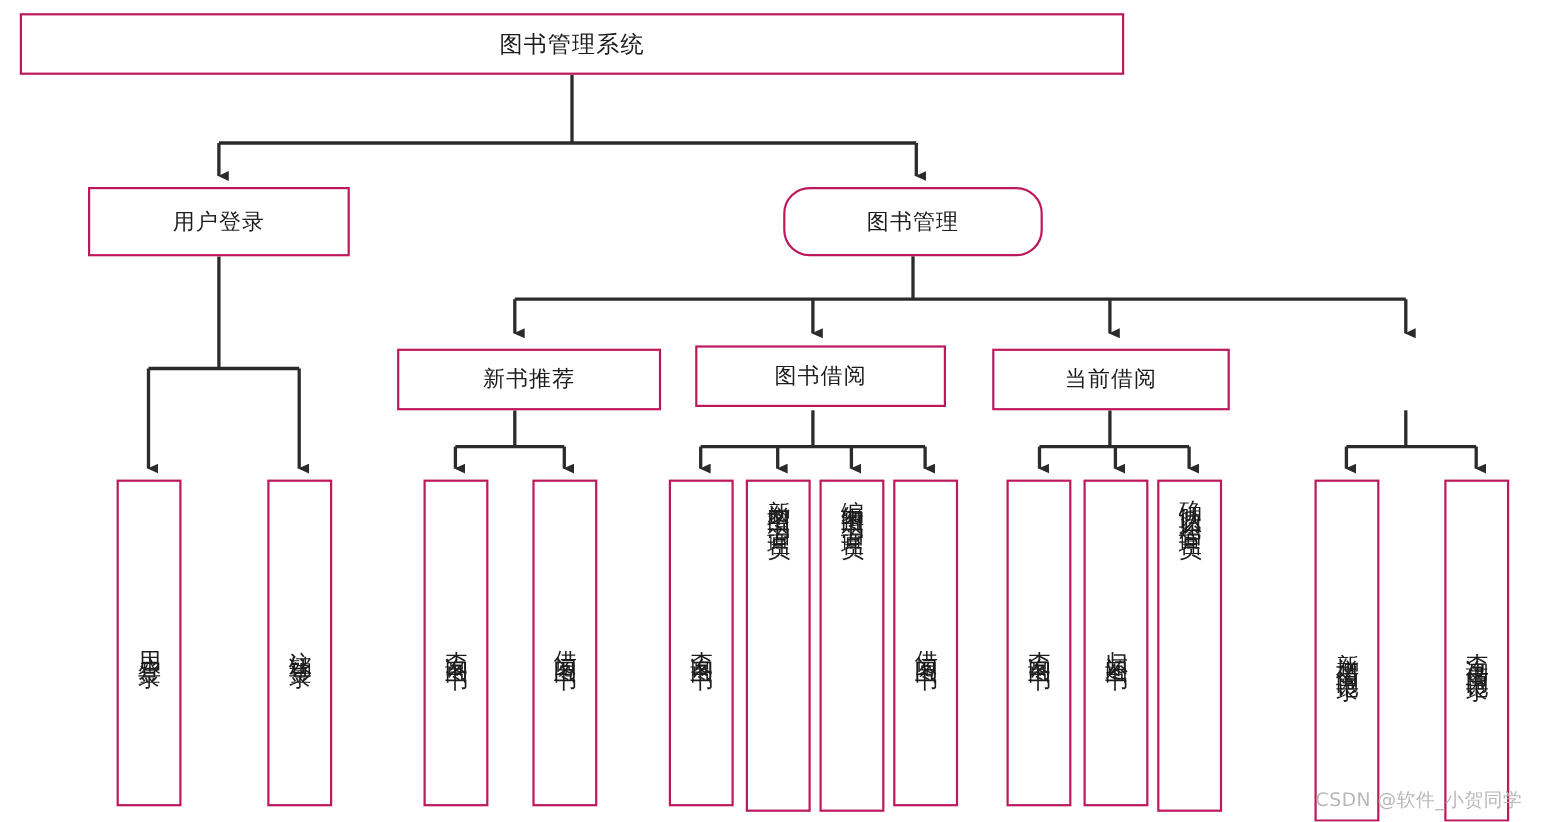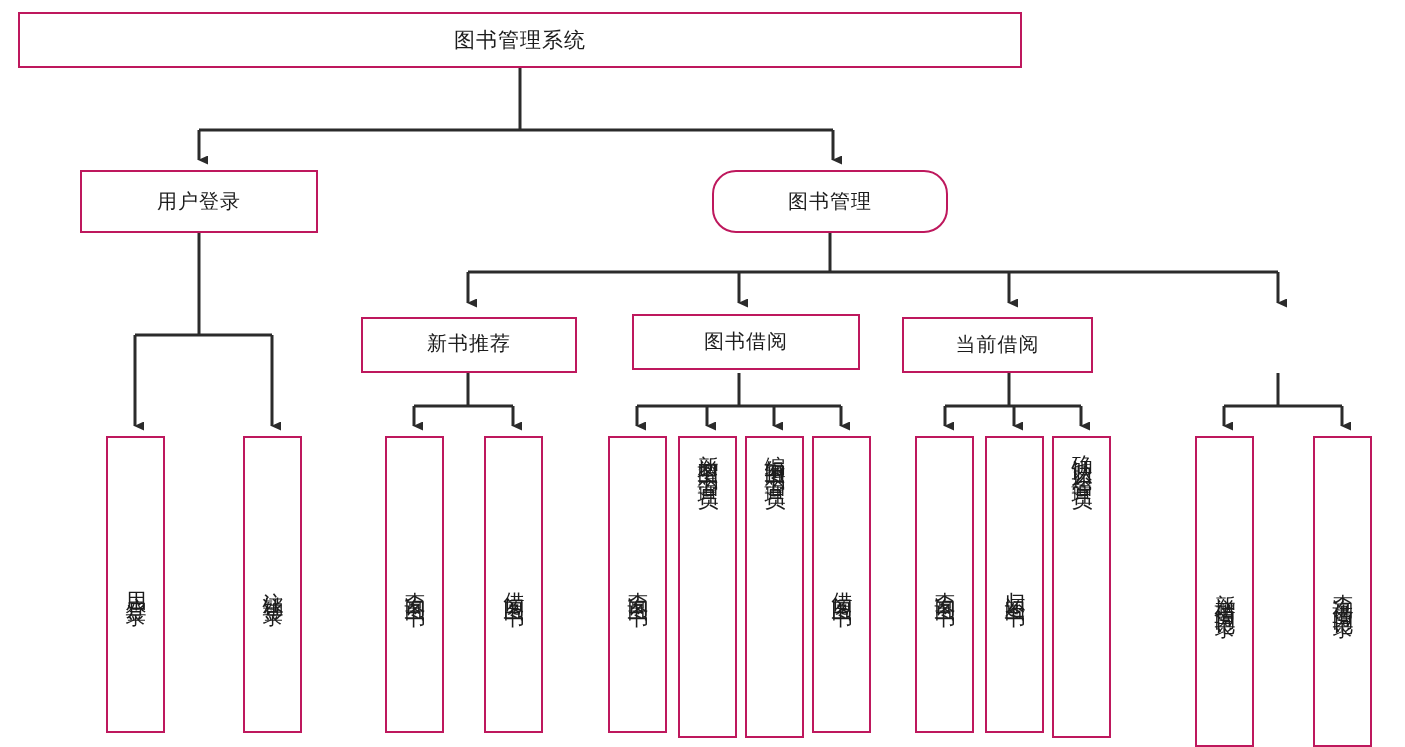--- a/index.html
+++ b/index.html
@@ -137,27 +137,27 @@
     <span class="label">图书管理系统</span>
   </div>
 
   <div class="node horiz" style="left:80px; top:170px; width:238px; height:63px;">
     <span class="label">用户登录</span>
   </div>
   <div class="node horiz" style="left:712px; top:170px; width:236px; height:63px;border-radius:24px;">
     <span class="label">图书管理</span>
   </div>
 
-  <div class="node horiz" style="left:361px; top:317px; width:216px; height:56px;font-family:Liberation Mono, monospace;">
+  <div class="node horiz" style="left:361px; top:317px; width:240px; height:56px;">
     <span class="label">新书推荐</span>
   </div>
   <div class="node horiz" style="left:632px; top:314px; width:228px; height:56px;">
     <span class="label">图书借阅</span>
   </div>
-  <div class="node horiz" style="left:902px; top:317px; width:191px; height:56px;">
+  <div class="node horiz" style="left:902px; top:317px; width:216px; height:56px;">
     <span class="label">当前借阅</span>
   </div>
 
   <div class="node vert center-text" style="left:106px; top:436px; width:59px; height:297px;">
     <span class="label">用户登录</span>
   </div>
   <div class="node vert center-text" style="left:243px; top:436px; width:59px; height:297px;">
     <span class="label">注销登录</span>
   </div>
 
@@ -191,14 +191,15 @@
     <span class="label">确认归还（管理员）</span>
   </div>
 
   <div class="node vert center-text" style="left:1195px; top:436px; width:59px; height:311px;">
     <span class="label">新增借阅记录</span>
   </div>
   <div class="node vert center-text" style="left:1313px; top:436px; width:59px; height:311px;">
     <span class="label">查询借阅记录</span>
   </div>
 
+  <div class="watermark">CSDN @软件_小贺同学</div>
 
 </div>
 
 </body></html>

